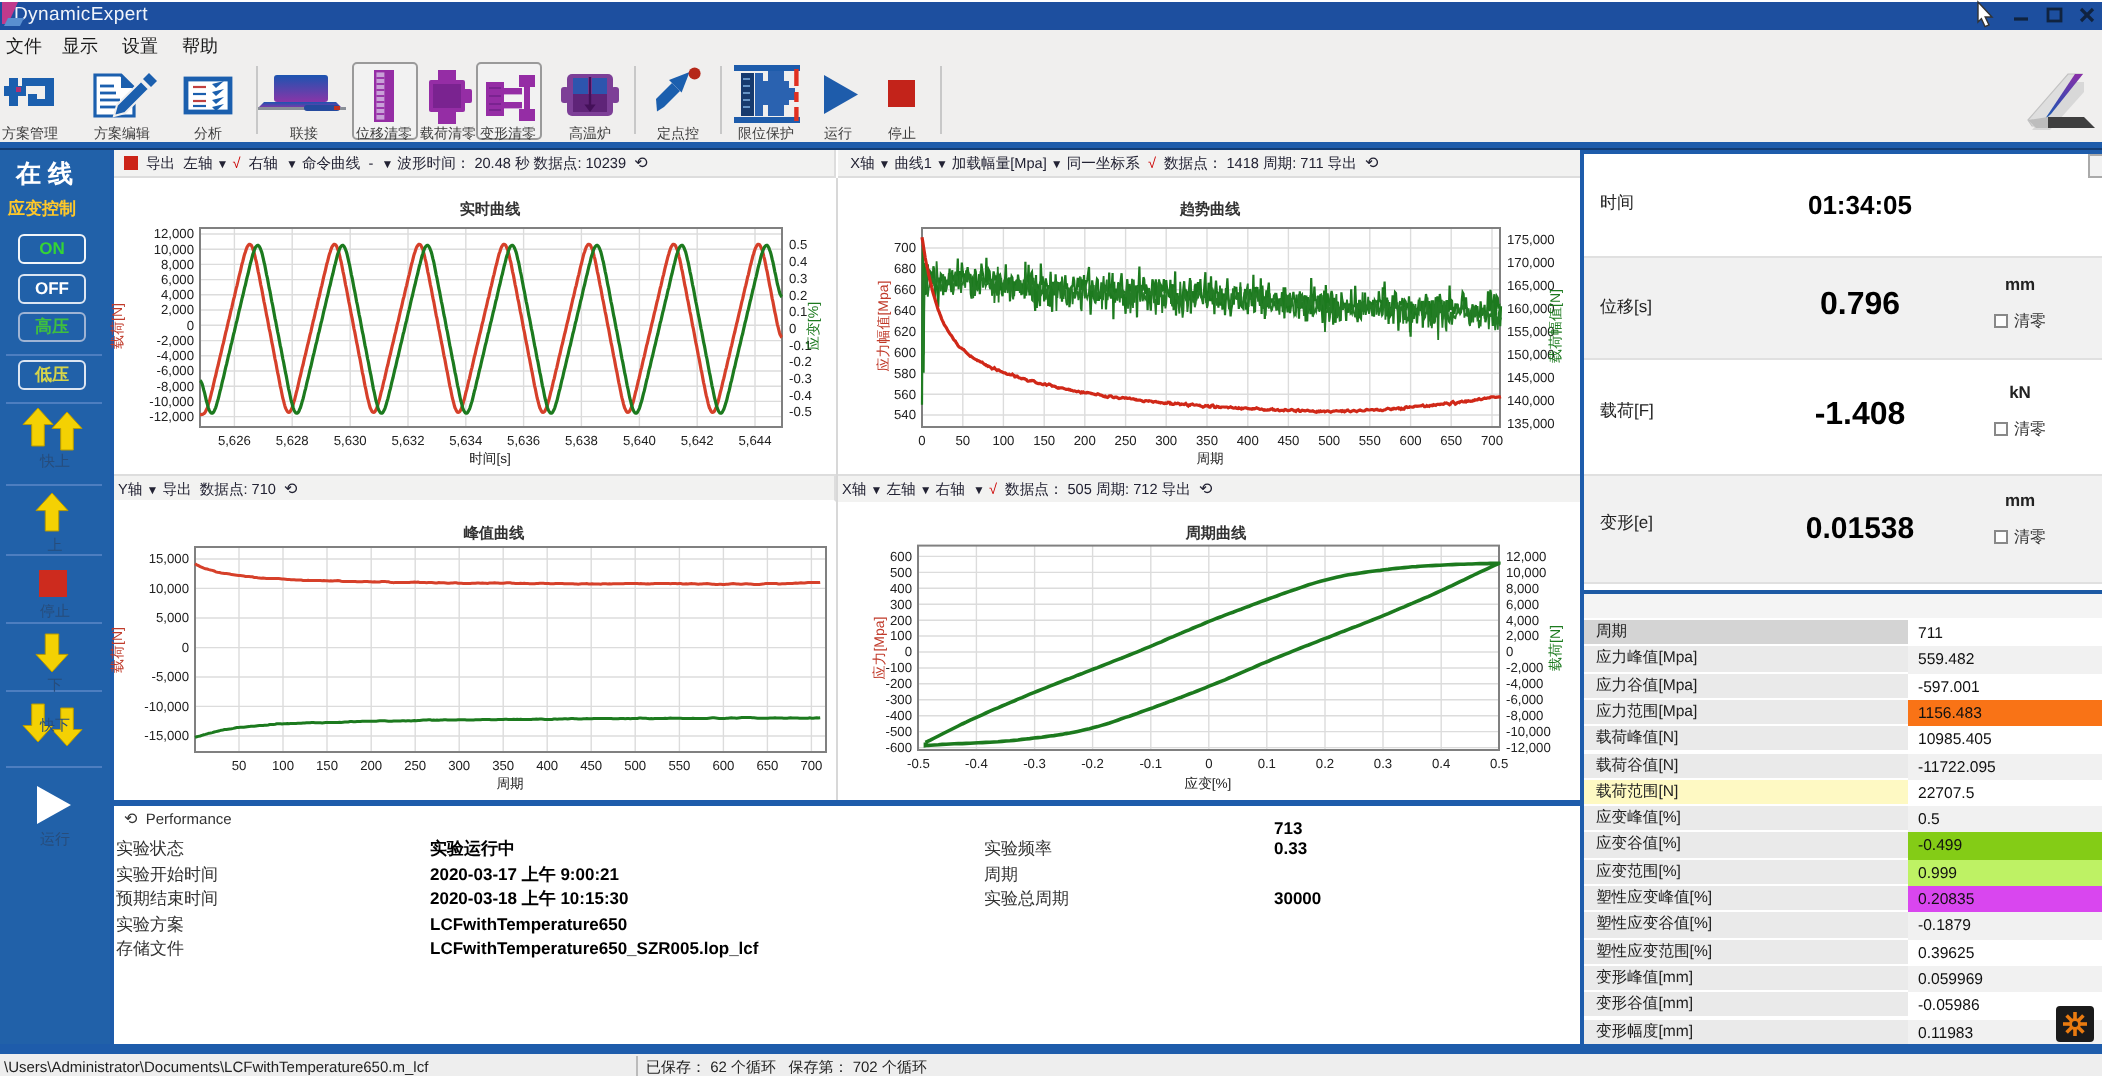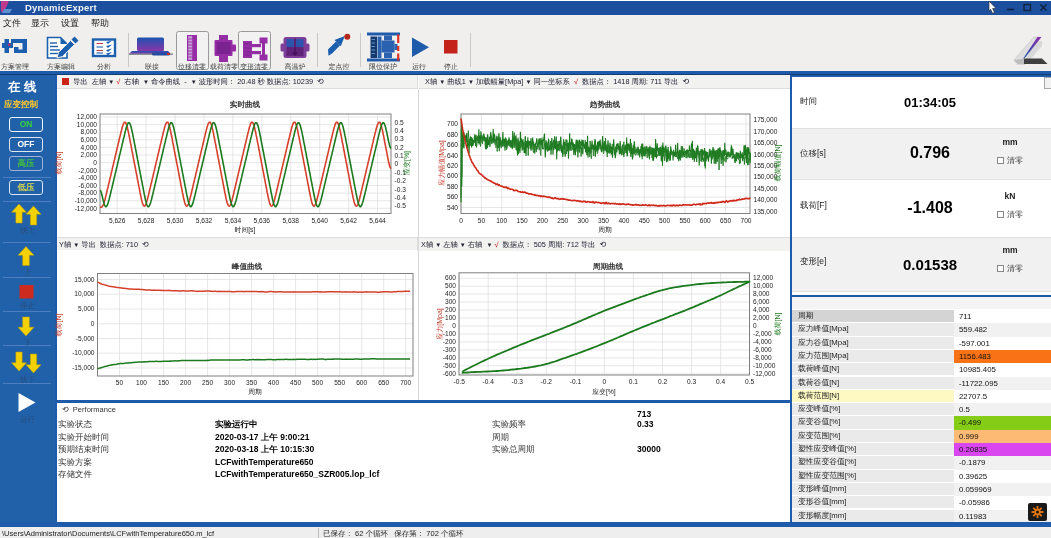--- a/index.html
+++ b/index.html
@@ -1,17 +1,17 @@
 <!DOCTYPE html>
 <html><head><meta charset="utf-8"><style>
 *{margin:0;padding:0;box-sizing:border-box}
 html,body{width:1051px;height:538px;overflow:hidden;font-family:"Liberation Sans",sans-serif;background:#eef0ef;position:relative}
 .abs{position:absolute}
 .titlebar{left:0;top:0;width:1051px;height:15px;background:#1d4f9f;border-top:1.5px solid #fff}
-.title-text{left:25px;top:2px;color:#f0f4fa;font-size:9.5px;font-weight:bold;letter-spacing:.2px}
+.title-text{left:7px;top:2px;color:#f0f4fa;font-size:9.5px;font-weight:normal;letter-spacing:.2px}
 .menubar{left:0;top:15px;width:1051px;height:15px;background:#f0efee}
 .menu{top:17px;font-size:9px;color:#1a1a1a}
 .toolbar{left:0;top:30px;width:1051px;height:41px;background:#f0efee}
 .blueline{left:0;top:71px;width:1051px;height:4px;background:#1e5cab;border-bottom:1px solid #123c74}
 .tlabel{top:62px;font-size:7px;color:#3c3c3c;text-align:center}
 .tsep{top:33px;width:1px;height:34px;background:#c8c8c8}
 .sidebar{left:0;top:75px;width:55px;height:447px;background:#2161a9}
 .sbtn{left:9px;width:34px;height:15px;border:1px solid #ccd6e8;border-radius:3px;font-size:8.5px;font-weight:bold;text-align:center;line-height:13px;background:#2161a9}
 .ssep{left:3px;width:48px;height:1px;background:#4d7ec0}
 .slabel{left:0;width:55px;text-align:center;font-size:7.5px;color:#274d7c}
@@ -501,21 +501,21 @@
 <rect x="19.5" y="210" width="14" height="13.5" fill="#cd2b1e"></rect>
 <path d="M26 261.0 L34.0 252.2 L29.36 252.2 L29.36 242.0 L22.64 242.0 L22.64 252.2 L18.0 252.2 Z" fill="#f4d103" stroke="#b89a00" stroke-width="0.5"></path>
 <path d="M19 296.0 L26.5 287.75 L22.15 287.75 L22.15 277.0 L15.85 277.0 L15.85 287.75 L11.5 287.75 Z" fill="#f4d103" stroke="#b89a00" stroke-width="0.5"></path>
     <path d="M33.5 298.0 L41.0 289.75 L36.65 289.75 L36.65 279.0 L30.35 279.0 L30.35 289.75 L26.0 289.75 Z" fill="#f4d103" stroke="#b89a00" stroke-width="0.5"></path>
 <path d="M18.5 318 L18.5 337 L35.5 327.5 Z" fill="#ffffff"></path>
 </svg>
 <div class="abs slabel" style="top:226px">快上</div>
 <div class="abs slabel" style="top:268px">上</div>
 <div class="abs slabel" style="top:301px">停止</div>
 <div class="abs slabel" style="top:338px">下</div>
-<div class="abs slabel" style="top:375px">快下</div>
+<div class="abs slabel" style="top:358px">快下</div>
 <div class="abs slabel" style="top:415px">运行</div>
 <div class="abs rightpanel"></div>
 <div class="abs mrow" style="top:77px;height:52px;background:#ffffff;border-bottom:1px solid #e0e0e0"></div>
 <div class="abs mlabel" style="top:96px">时间</div>
 <div class="abs mval" style="top:95px;font-size:13px">01:34:05</div>
 <div class="abs mrow" style="top:129px;height:51px;background:#f1f1f1;border-bottom:1px solid #e0e0e0"></div>
 <div class="abs mlabel" style="top:148px">位移[s]</div>
 <div class="abs mval" style="top:144px;font-size:16px">0.796</div>
 <div class="abs munit" style="top:137px">mm</div>
 <div class="abs mclear" style="top:155px"><span class="cbox"></span>清零</div>
@@ -544,21 +544,21 @@
 <div class="abs trow-v" style="top:363.2px;height:13.3px;background:#ffffff;line-height:13.3px">10985.405</div>
 <div class="abs trow-l" style="top:376.5px;height:12.3px;background:#eaeaea;line-height:12.3px">载荷谷值[N]</div>
 <div class="abs trow-v" style="top:376.5px;height:13.3px;background:#f1f1f1;line-height:13.3px">-11722.095</div>
 <div class="abs trow-l" style="top:389.8px;height:12.3px;background:#fef9c3;line-height:12.3px">载荷范围[N]</div>
 <div class="abs trow-v" style="top:389.8px;height:13.3px;background:#ffffff;line-height:13.3px">22707.5</div>
 <div class="abs trow-l" style="top:403.1px;height:12.3px;background:#eaeaea;line-height:12.3px">应变峰值[%]</div>
 <div class="abs trow-v" style="top:403.1px;height:13.3px;background:#f1f1f1;line-height:13.3px">0.5</div>
 <div class="abs trow-l" style="top:416.4px;height:12.3px;background:#eaeaea;line-height:12.3px">应变谷值[%]</div>
 <div class="abs trow-v" style="top:416.4px;height:13.3px;background:#84cc16;line-height:13.3px">-0.499</div>
 <div class="abs trow-l" style="top:429.7px;height:12.3px;background:#eaeaea;line-height:12.3px">应变范围[%]</div>
-<div class="abs trow-v" style="top:429.7px;height:13.3px;background:#fdba74;line-height:13.3px">0.999</div>
+<div class="abs trow-v" style="top:429.7px;height:13.3px;background:#bef264;line-height:13.3px">0.999</div>
 <div class="abs trow-l" style="top:443.0px;height:12.3px;background:#eaeaea;line-height:12.3px">塑性应变峰值[%]</div>
 <div class="abs trow-v" style="top:443.0px;height:13.3px;background:#d946ef;line-height:13.3px">0.20835</div>
 <div class="abs trow-l" style="top:456.3px;height:12.3px;background:#eaeaea;line-height:12.3px">塑性应变谷值[%]</div>
 <div class="abs trow-v" style="top:456.3px;height:13.3px;background:#f1f1f1;line-height:13.3px">-0.1879</div>
 <div class="abs trow-l" style="top:469.6px;height:12.3px;background:#eaeaea;line-height:12.3px">塑性应变范围[%]</div>
 <div class="abs trow-v" style="top:469.6px;height:13.3px;background:#ffffff;line-height:13.3px">0.39625</div>
 <div class="abs trow-l" style="top:482.9px;height:12.3px;background:#eaeaea;line-height:12.3px">变形峰值[mm]</div>
 <div class="abs trow-v" style="top:482.9px;height:13.3px;background:#f1f1f1;line-height:13.3px">0.059969</div>
 <div class="abs trow-l" style="top:496.2px;height:12.3px;background:#eaeaea;line-height:12.3px">变形谷值[mm]</div>
 <div class="abs trow-v" style="top:496.2px;height:13.3px;background:#ffffff;line-height:13.3px">-0.05986</div>

